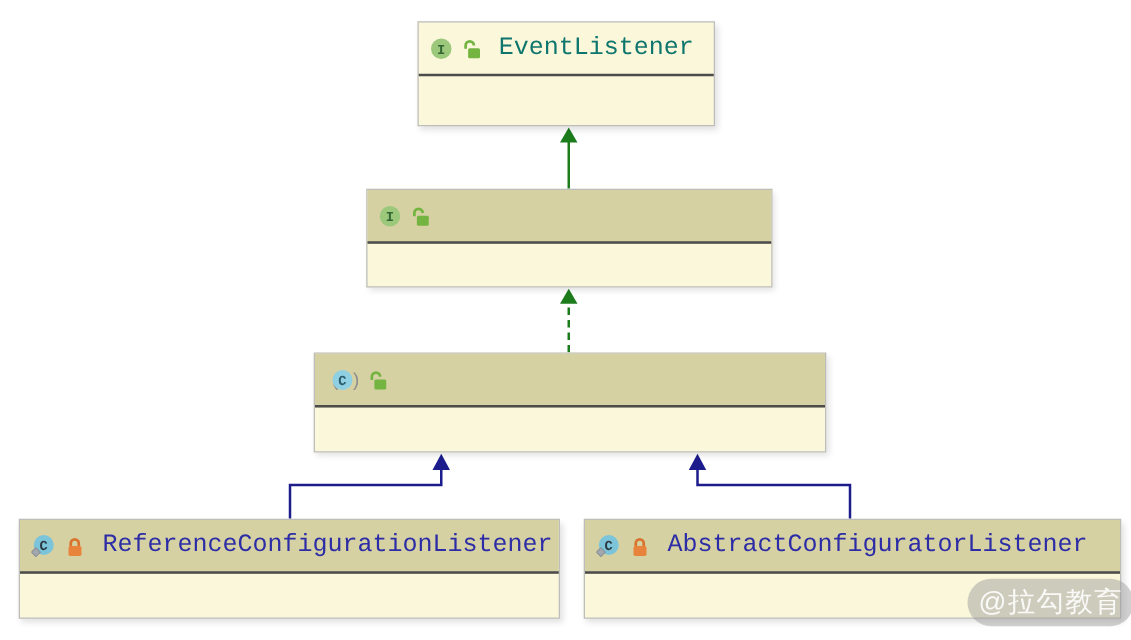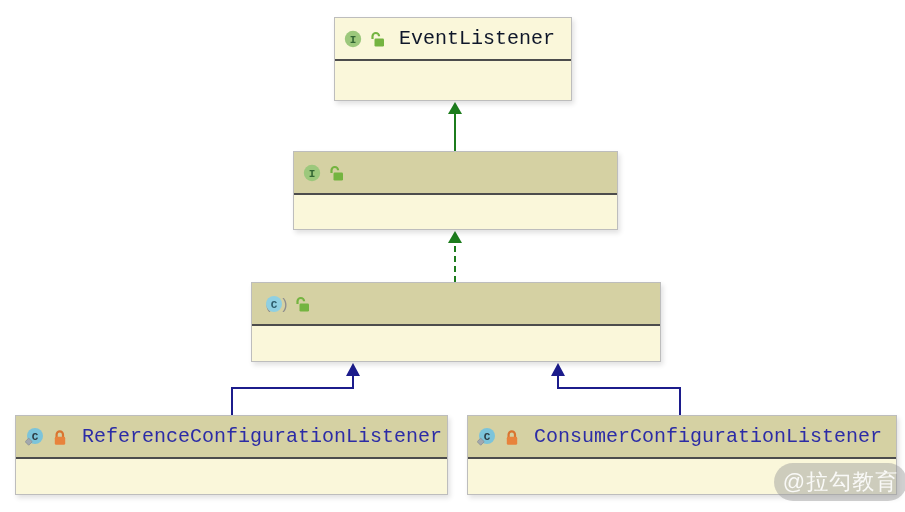--- a/index.html
+++ b/index.html
@@ -5,21 +5,21 @@
   html,body{margin:0;padding:0;background:#ffffff;}
   .canvas{position:relative;width:905px;height:512px;background:#ffffff;overflow:hidden;
           font-family:"Liberation Mono",monospace;}
   svg.edges{position:absolute;left:0;top:0;width:905px;height:512px;}
 
   .uml-node{position:absolute;background:#faf7da;border:1px solid #bdbdbd;
             box-shadow:2px 3px 5px rgba(0,0,0,0.12);box-sizing:border-box;}
   .node-header{height:43px;display:flex;align-items:center;padding-left:9px;
                border-bottom:2px solid #4c4c4c;box-sizing:border-box;}
   .uml-node.hl .node-header{background:#d5d1a3;}
-  .node-title{font-family:"Liberation Mono",monospace;font-size:20px;color:#0f172a;
+  .node-title{font-family:"Liberation Mono",monospace;font-size:20px;color:#0f766e;
               margin-left:13px;white-space:nowrap;letter-spacing:0;}
   .uml-node.navy .node-title{color:#2c2ca6;}
   .icon{display:inline-flex;align-items:center;}
   .icon + .icon{margin-left:6px;}
 
   #node-event-listener{left:334px;top:17px;width:238px;height:84px;}
   #node-configuration-listener{left:293px;top:151px;width:325px;height:79px;}
   #node-abstract-configurator-listener{left:251px;top:282px;width:410px;height:80px;}
   #node-reference-configuration-listener{left:15px;top:415px;width:433px;height:80px;}
   #node-consumer-configuration-listener{left:467px;top:415px;width:430px;height:80px;}
@@ -143,21 +143,21 @@
           <text x="10" y="13" text-anchor="middle" font-size="11" font-weight="bold" font-family="Liberation Mono, monospace" fill="#2b3a42">C</text>
           <rect x="1.2" y="12.2" width="5" height="5" transform="rotate(45 3.7 14.7)" fill="#a2a8ae" stroke="#8a9096" stroke-width="0.8"></rect>
         </svg>
       </span>
       <span class="icon">
         <svg width="18" height="18" viewBox="0 0 18 18">
           <path d="M5.6 9 V6.6 a3.2 3.2 0 0 1 6.4 0 V9" fill="none" stroke="#d9742f" stroke-width="2.2"></path>
           <rect x="3.8" y="8.8" width="10.4" height="8" rx="1.4" fill="#e8833c"></rect>
         </svg>
       </span>
-      <span class="node-title">ConsumerConfigurationListener</span>
+      <span class="node-title">AbstractConfiguratorListener</span>
     </div>
     <div class="node-body"></div>
   </div>
 
   <div class="watermark">
     <span>@拉勾教育</span>
   </div>
 
 </div>
 

